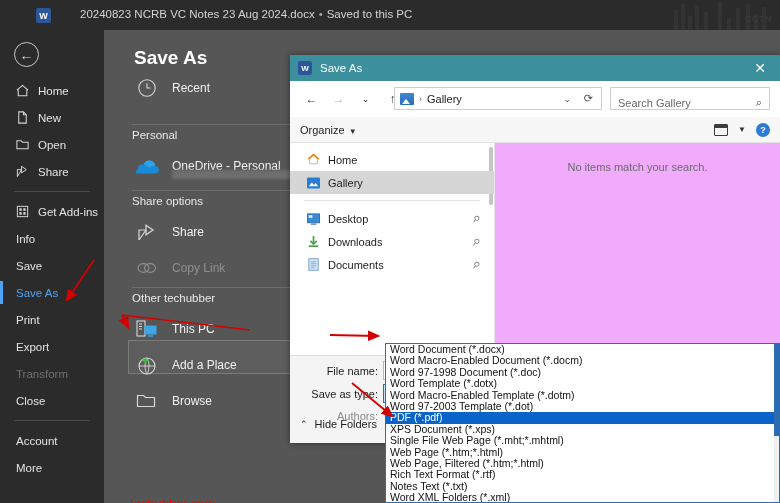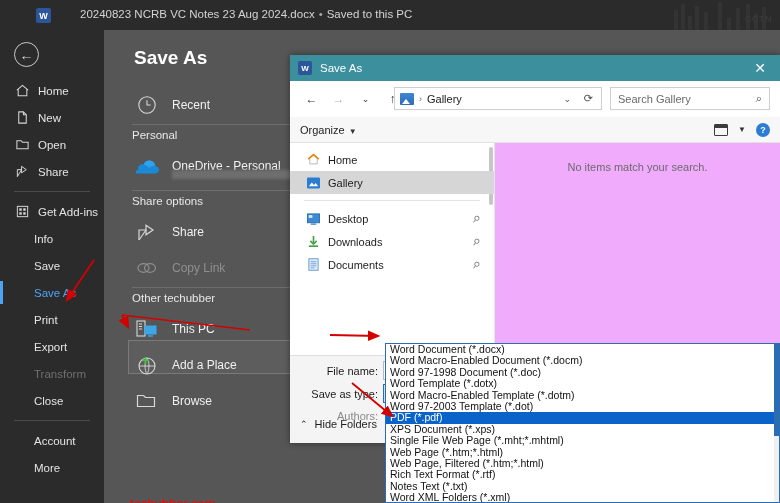--- a/index.html
+++ b/index.html
@@ -50,21 +50,21 @@
     position: relative; height: 27px;
     display: flex; align-items: center;
     color: #e3e3e3; font-size: 11.5px;
     padding-left: 14px;
   }
   .nav-item .ni-icon {
     width: 16px; height: 16px; margin-right: 8px;
     display: flex; align-items: center; justify-content: center;
     color: #d6d6d6;
   }
-  .nav-item.no-icon { padding-left: 34px; text-align: right; }
+  .nav-item.no-icon { padding-left: 16px; text-align: right; }
   .nav-item.dim { color: #6f6f6f; }
   .nav-item.active { color: #4ea3f5; }
   .nav-item.active::before {
     content: ""; position: absolute; left: 0; top: 2px;
     width: 2.5px; height: 23px; background: #4ea3f5;
   }
   .nav-sep { height: 1px; background: #4a4a4a; margin: 6px 14px 6px 14px; }
 
   
   .backstage-panel {
@@ -157,21 +157,21 @@
   .addr-text { color: #1c1c1c; font-size: 11px; }
   .addr-chev {
     position: absolute; right: 30px; color: #555; font-size: 9px;
   }
   .addr-refresh {
     position: absolute; right: 8px; color: #444; font-size: 11px;
   }
   .searchbox {
     position: absolute; left: 320px; top: 32px; width: 160px; height: 23px;
     border: 1px solid #cfcfcf; background: #fff;
-    display: flex; align-items: center;
+    display: flex; align-items: flex-end;
   }
   .search-ph { margin-left: 7px; color: #6a6a6a; font-size: 11px; }
   .search-icon { position: absolute; right: 7px; color: #444; font-size: 11px; }
 
   .dlg-toolbar {
     position: absolute; left: 0; top: 62px; width: 490px; height: 26px;
     background: #f7f7f7; border-bottom: 1px solid #e2e2e2;
     display: flex; align-items: center;
   }
   .organize { margin-left: 10px; color: #1c1c1c; font-size: 11px; }
@@ -379,21 +379,21 @@
         </div>
         <div class="nav-item no-icon">
           <span>More</span>
         </div>
       </div>
   </div>
 
   <div class="backstage-panel">
     <div class="bp-title">Save As</div>
 
-    <div class="bp-row" style="top:57px">
+    <div class="bp-row" style="top:40px">
       <span class="bp-icon">
         <svg width="20" height="20" viewBox="0 0 20 20">
             <circle cx="10" cy="10" r="8.2" fill="none" stroke="#d8d8d8" stroke-width="1.1"></circle>
             <path d="M10 5.2V10h3.6" fill="none" stroke="#d8d8d8" stroke-width="1.1"></path>
           </svg>
       </span>
       <span>Recent</span>
     </div>
 
     <div class="bp-hr" style="top:94px"></div>

